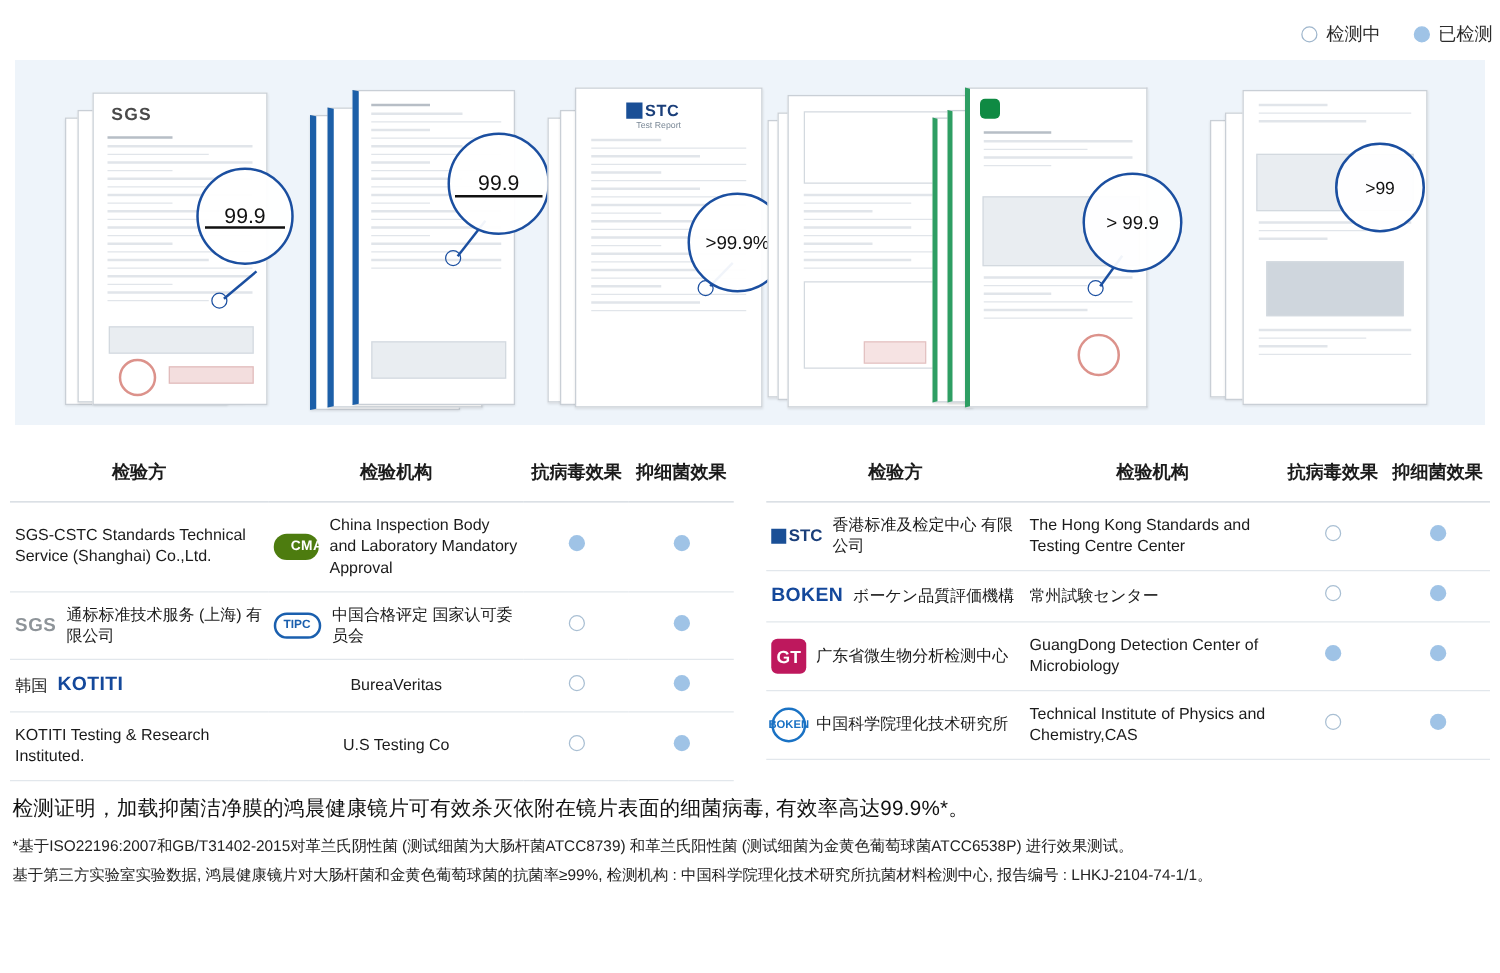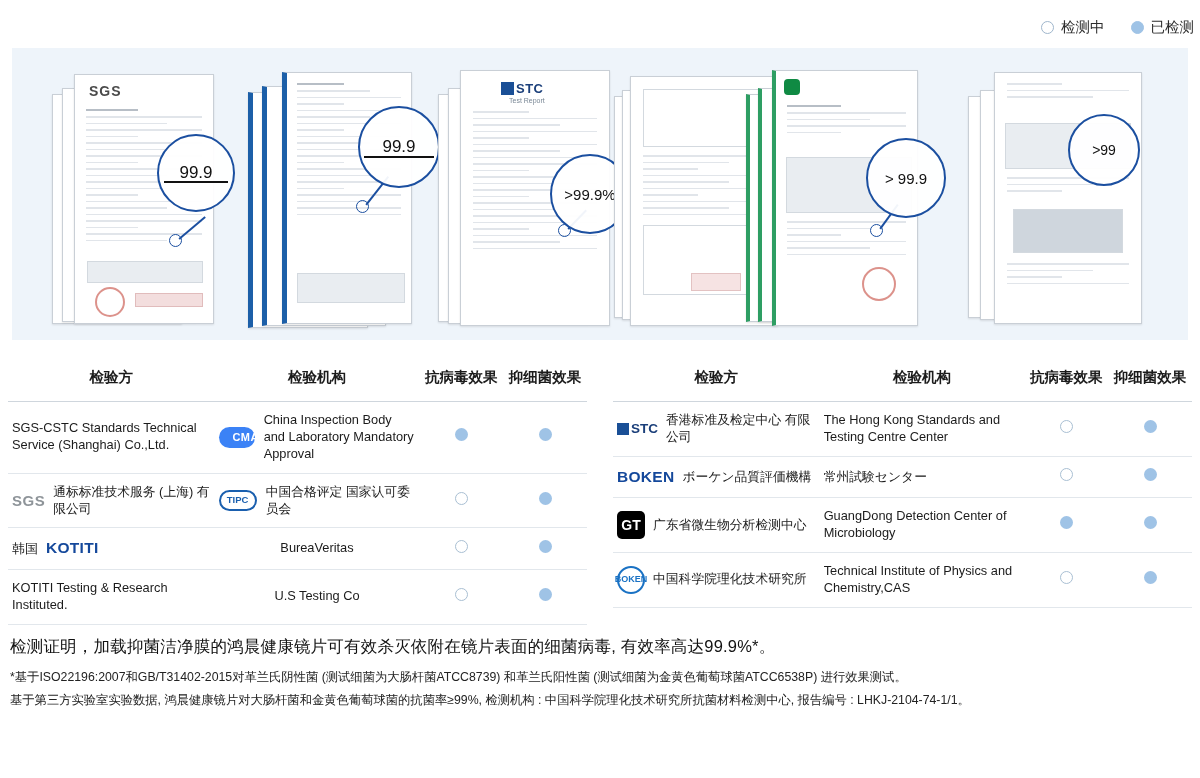--- a/index.html
+++ b/index.html
@@ -115,32 +115,32 @@
   .mini-sgs {
     font-weight: bold; font-size: 15px; color: #8e9499; letter-spacing: .5px;
   }
   .mini-kotiti { font-weight: bold; font-size: 15.5px; color: #14489b; letter-spacing: .3px; }
   .mini-boken { font-weight: bold; font-size: 15.5px; color: #14489b; letter-spacing: .3px; }
   .mini-stc { display: inline-flex; align-items: center; gap: 2px; }
   .mini-stc .sq { width: 12px; height: 12px; background: #1a4f96; }
   .mini-stc .w { font-weight: bold; font-size: 13.5px; color: #1b3f7a; }
   .cma-badge {
     width: 36px; height: 21px; border-radius: 11px;
-    background: #3b82f6; color: #fff; font-weight: bold; font-size: 11px;
+    background: #4d7c0f; color: #fff; font-weight: bold; font-size: 11px;
     display: inline-flex; align-items: center; justify-content: center;
     letter-spacing: .4px;
     padding-left: 18px;
   }
   .cnas-badge {
     width: 38px; height: 21px; border-radius: 11px;
     border: 2px solid #1a5fae; color: #1a5fae; font-weight: bold; font-size: 9.5px;
     display: inline-flex; align-items: center; justify-content: center;
   }
   .gd-badge {
-    width: 28px; height: 28px; border-radius: 5px; background: #000000;
+    width: 28px; height: 28px; border-radius: 5px; background: #be185d;
     color: #fff; font-weight: bold; font-size: 14px;
     display: inline-flex; align-items: center; justify-content: center;
   }
   .ipc-badge {
     width: 28px; height: 28px; border-radius: 50%;
     border: 2px solid #1a72c4; color: #1a72c4; font-weight: bold; font-size: 9px;
     display: inline-flex; align-items: center; justify-content: center;
   }
   .korea-label { font-size: 13px; color: #1b1b1b; }
 

